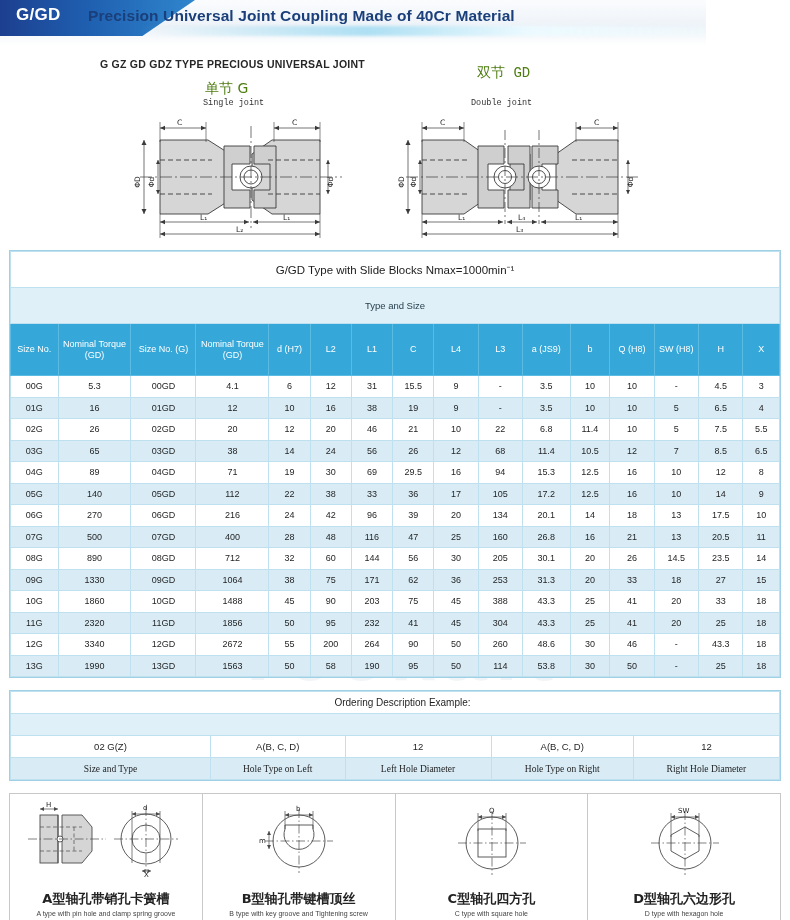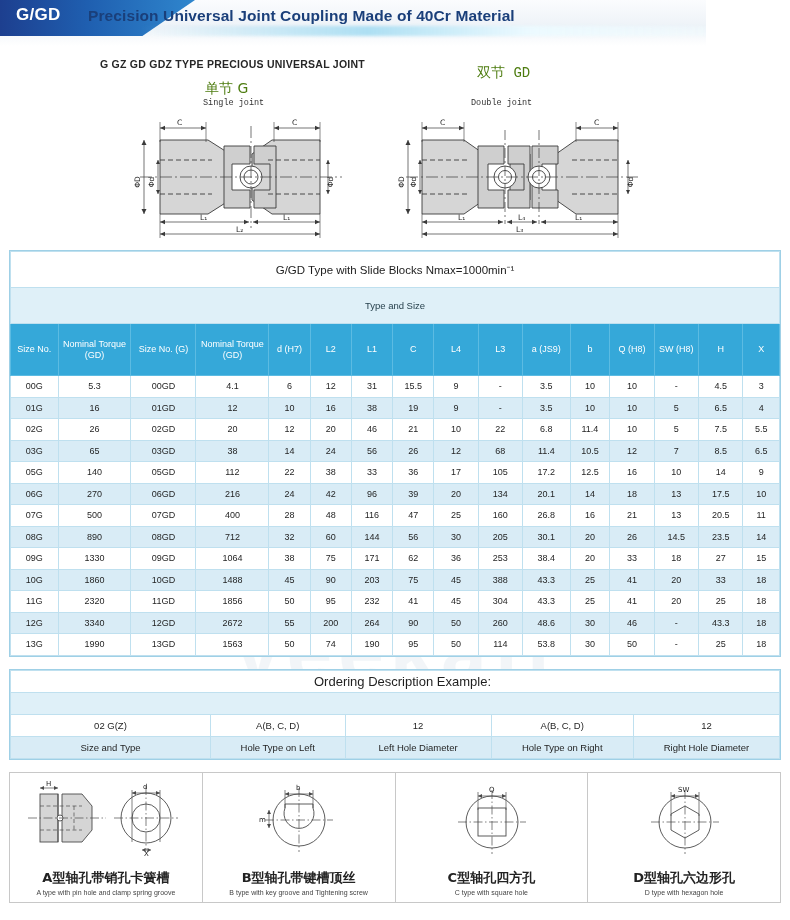--- a/index.html
+++ b/index.html
@@ -137,31 +137,31 @@
   table.order td {
     border: 1px solid #bfe0ef;
     text-align: center;
     height: 22px;
   }
   .ord-label-row td {
     text-align: left;
     padding-left: 16px;
     height: 26px;
     background: #ffffff;
-    font-size: 13px;
+    font-size: 10px;
     border: none;
     border-bottom: 1px solid #bfe0ef;
     margin-left: 17px;
   }
   .ord-spacer td {
     height: 24px; background: #dff0f8; border: none;
     border-bottom: 1px solid #bfe0ef;
   }
   .ord-val td { background: #ffffff; height: 24px; }
-  .ord-desc td { background: #d9ecf6; height: 24px; }
+  .ord-desc td { background: #d9ecf6; height: 24px; font-family: Liberation Serif, serif; }
 
   
   .holes {
     position: relative; z-index: 10;
     width: 772px; margin: 12px 9px 0 9px;
     display: flex;
     border: 1px solid #c8c8c8;
     background: #ffffff;
   }
   .hole-cell {
@@ -474,20 +474,38 @@
             <td>12</td>
             <td>68</td>
             <td>11.4</td>
             <td>10.5</td>
             <td>12</td>
             <td>7</td>
             <td>8.5</td>
             <td>6.5</td>
           </tr>
           <tr>
+            <td>04G</td>
+            <td>89</td>
+            <td>04GD</td>
+            <td>71</td>
+            <td>19</td>
+            <td>30</td>
+            <td>69</td>
+            <td>29.5</td>
+            <td>16</td>
+            <td>94</td>
+            <td>15.3</td>
+            <td>12.5</td>
+            <td>16</td>
+            <td>10</td>
+            <td>12</td>
+            <td>8</td>
+          </tr>
+          <tr>
             <td>05G</td>
             <td>140</td>
             <td>05GD</td>
             <td>112</td>
             <td>22</td>
             <td>38</td>
             <td>33</td>
             <td>36</td>
             <td>17</td>
             <td>105</td>
@@ -556,21 +574,21 @@
             <td>09G</td>
             <td>1330</td>
             <td>09GD</td>
             <td>1064</td>
             <td>38</td>
             <td>75</td>
             <td>171</td>
             <td>62</td>
             <td>36</td>
             <td>253</td>
-            <td>38.4</td>
+            <td>31.3</td>
             <td>20</td>
             <td>33</td>
             <td>18</td>
             <td>27</td>
             <td>15</td>
           </tr>
           <tr>
             <td>10G</td>
             <td>1860</td>
             <td>10GD</td>
@@ -623,21 +641,21 @@
             <td>-</td>
             <td>43.3</td>
             <td>18</td>
           </tr>
           <tr>
             <td>13G</td>
             <td>1990</td>
             <td>13GD</td>
             <td>1563</td>
             <td>50</td>
-            <td>74</td>
+            <td>58</td>
             <td>190</td>
             <td>95</td>
             <td>50</td>
             <td>114</td>
             <td>53.8</td>
             <td>30</td>
             <td>50</td>
             <td>-</td>
             <td>25</td>
             <td>18</td>

